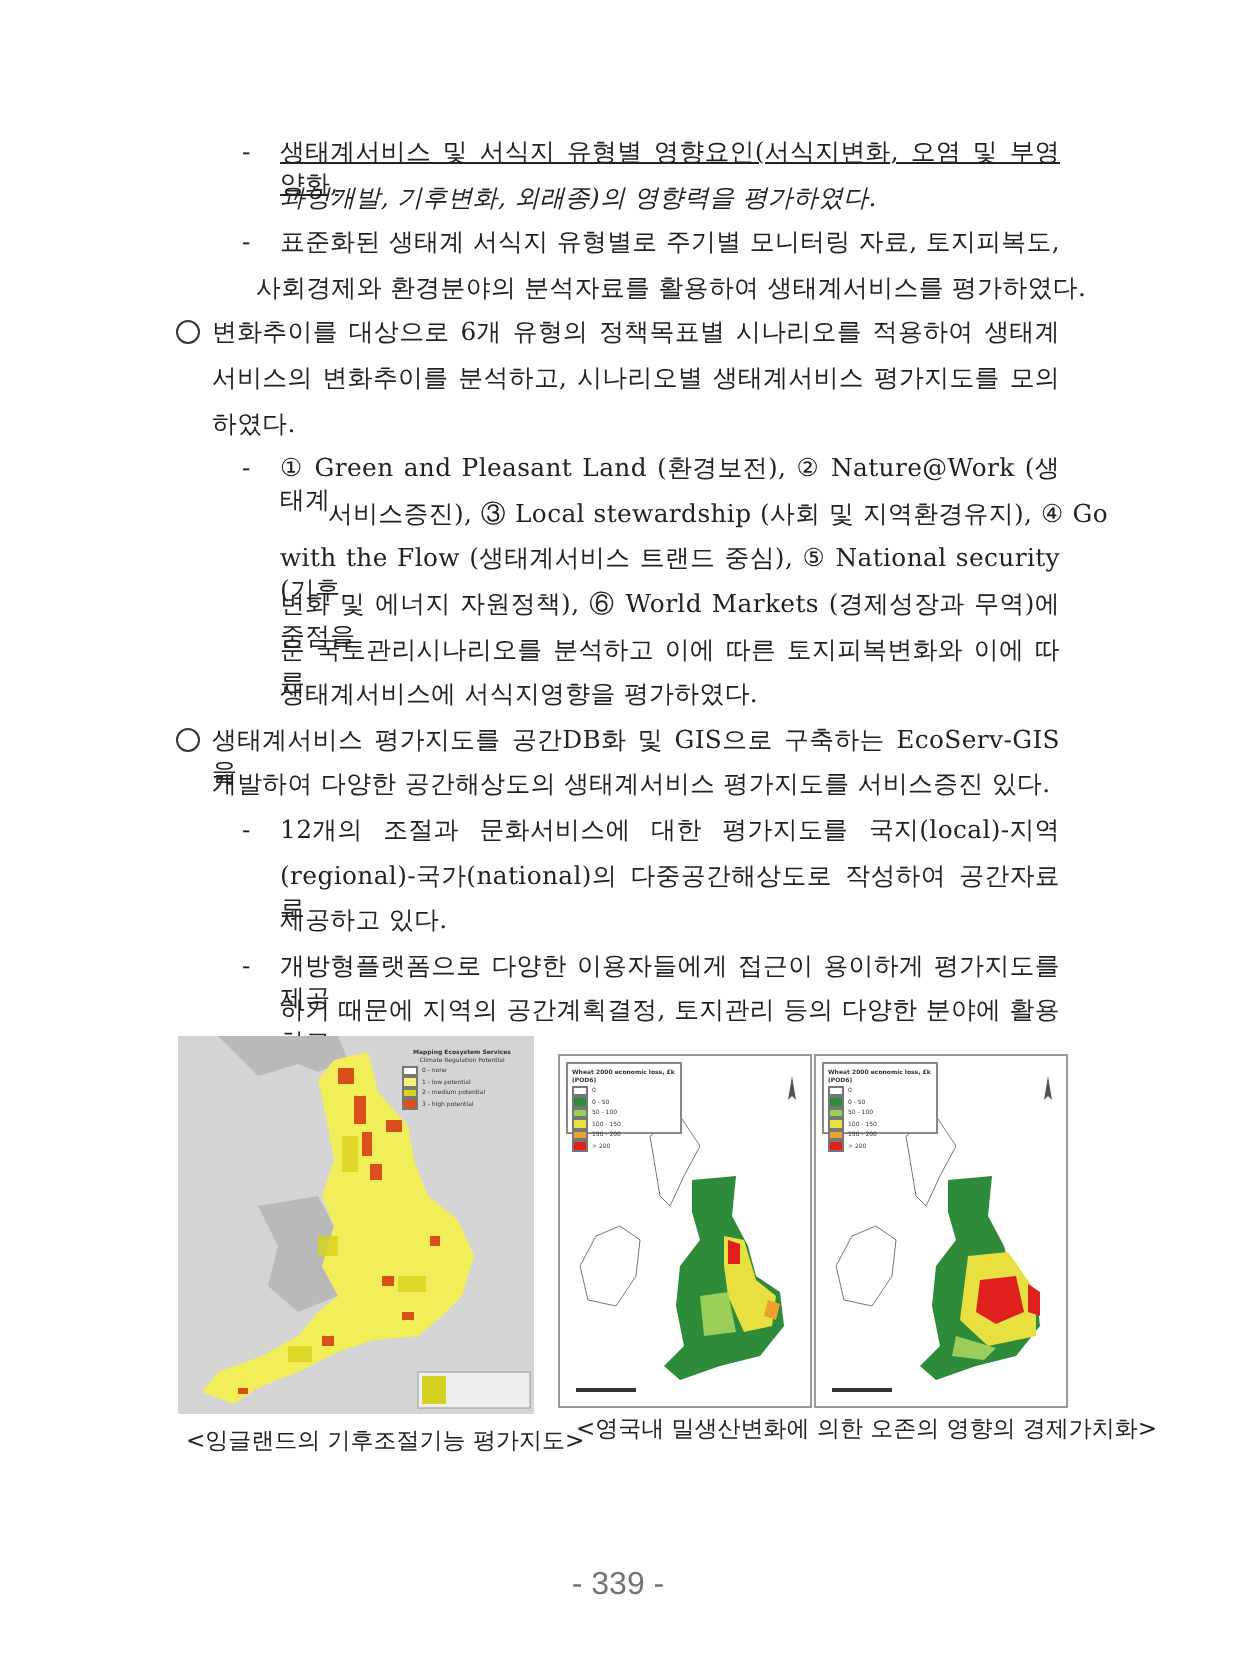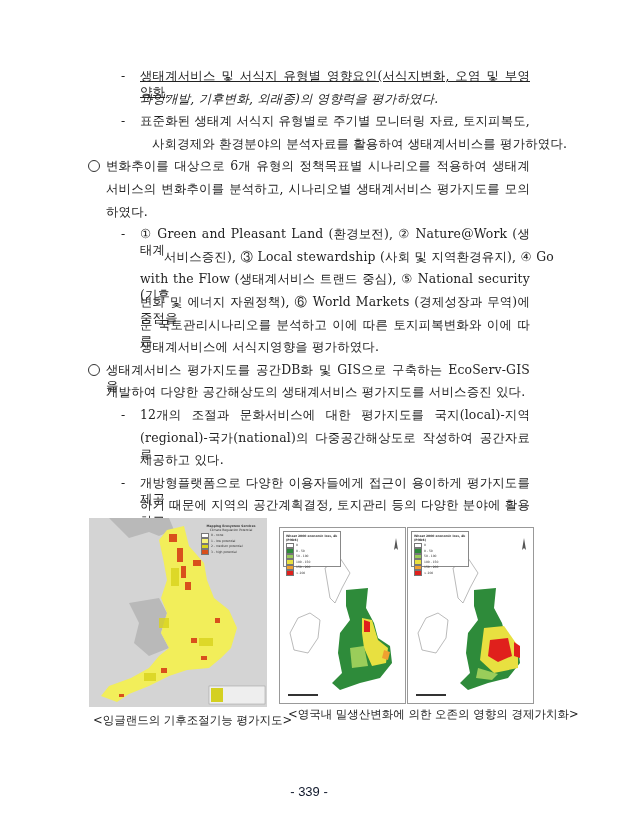--- a/index.html
+++ b/index.html
@@ -3,40 +3,40 @@
 <meta charset="utf-8">
 <style>
   html, body { margin:0; padding:0; background:#ffffff; }
   body { width:618px; height:840px; position:relative; overflow:hidden;
          font-family: "DejaVu Serif", "Liberation Serif", serif; color:#222; }
   .line { position:absolute; font-size:12.4px; line-height:16px; white-space:nowrap; letter-spacing:0.2px; }
   .justify { text-align:justify; text-align-last:justify; white-space:normal; }
   .dash { position:absolute; font-size:12.4px; line-height:16px; }
   .circle { position:absolute; width:12px; height:12px; border:1.3px solid #333; border-radius:50%; box-sizing:border-box; }
   .caption { position:absolute; font-size:11.5px; line-height:14px; white-space:nowrap; font-family:"DejaVu Sans", sans-serif; color:#222; }
-  .pagenum { position:absolute; left:0; width:618px; top:784px; text-align:center; font-family:"Liberation Sans", sans-serif; font-size:13px; color:#0f172a; }
+  .pagenum { position:absolute; left:0; width:618px; top:784px; text-align:center; font-family:"Liberation Sans", sans-serif; font-size:16px; color:#737373; }
   .fig { position:absolute; overflow:hidden; }
   .map-bg { position:absolute; inset:0; }
   .legend-box { position:absolute; background:#fff; border:1px solid #888; font-family:"DejaVu Sans", sans-serif; font-size:3px; line-height:4.3px; color:#333; padding:2px; box-sizing:border-box; }
   .legend-row { display:flex; align-items:center; gap:2px; }
   .swatch { width:6px; height:3.5px; border:0.3px solid #777; display:inline-block; }
 </style>
 </head>
 <body>
 
 <div id="text-body">
     <div>
       <div class="dash" style="left: 121px; top: 68px;">-</div>
       <div class="line justify" style="left: 140px; top: 68px; width: 390px; text-decoration: underline;">생태계서비스 및 서식지 유형별 영향요인(서식지변화, 오염 및 부영양화,</div>
       <div class="line" style="left: 140px; top: 90.6px; font-style: italic;">과잉개발, 기후변화, 외래종)의 영향력을 평가하였다.</div>
     </div>
     <div>
       <div class="dash" style="left: 121px; top: 113.2px;">-</div>
       <div class="line justify" style="left: 140px; top: 113.2px; width: 390px;">표준화된 생태계 서식지 유형별로 주기별 모니터링 자료, 토지피복도,</div>
-      <div class="line" style="left: 152px; top: 135.8px;">사회경제와 환경분야의 분석자료를 활용하여 생태계서비스를 평가하였다.</div>
+      <div class="line" style="left: 128px; top: 135.8px;">사회경제와 환경분야의 분석자료를 활용하여 생태계서비스를 평가하였다.</div>
     </div>
     <div>
       <div class="circle" style="left: 88px; top: 160.4px;"></div>
       <div class="line justify" style="left: 106px; top: 158.4px; width: 424px;">변화추이를 대상으로 6개 유형의 정책목표별 시나리오를 적용하여 생태계</div>
       <div class="line justify" style="left: 106px; top: 181px; width: 424px;">서비스의 변화추이를 분석하고, 시나리오별 생태계서비스 평가지도를 모의</div>
       <div class="line" style="left: 106px; top: 203.6px;">하였다.</div>
     </div>
     <div>
       <div class="dash" style="left: 121px; top: 226.2px;">-</div>
       <div class="line justify" style="left: 140px; top: 226.2px; width: 390px;">① Green and Pleasant Land (환경보전), ② Nature@Work (생태계</div>

